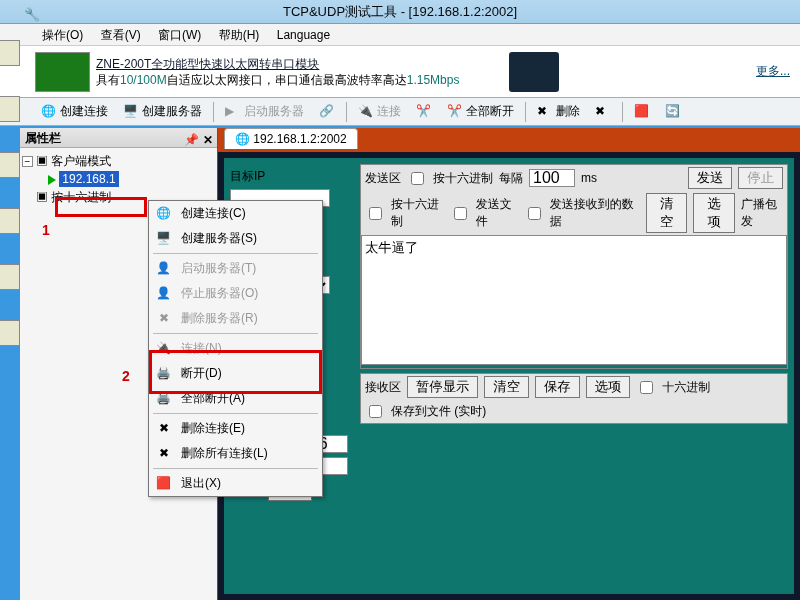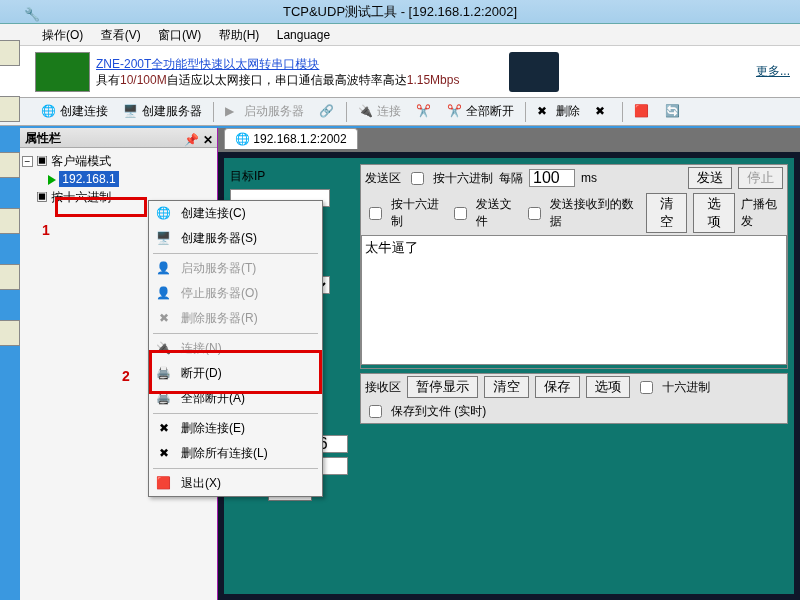--- a/index.html
+++ b/index.html
@@ -4,40 +4,40 @@
 <style>
   * { box-sizing: border-box; }
   body { margin:0; font-family:"Microsoft YaHei","SimSun",Arial,sans-serif; font-size:12px; background:#3a98e0; width:800px; height:600px; overflow:hidden; position:relative; }
   .titlebar { background:linear-gradient(#b5d7f0,#a6cfeb); height:24px; line-height:24px; text-align:center; color:#070707; font-size:13px; border-bottom:1px solid #6aa; position:relative; }
   .titlebar .icon { position:absolute; left:24px; top:3px; width:16px; height:16px; }
   .menubar { background:#f3f3f3; height:22px; padding-left:35px; border-bottom:1px solid #ccc; }
   .menubar span { display:inline-block; padding:3px 7px; cursor:default; }
   .promo { background:#fff; height:52px; border-bottom:1px solid #aaa; display:flex; align-items:center; padding-left:35px; }
   .promo .chip { width:55px; height:40px; background:#1a7a1a; border:1px solid #888; margin-right:6px; }
   .promo .txt { font-size:12px; line-height:16px; }
-  .promo .txt a { color:#1d4ed8; text-decoration:underline; }
-  .promo .red { color:#7f1d1d; }
+  .promo .txt a { color:#0f172a; text-decoration:underline; }
+  .promo .red { color:#0f766e; }
   .promo .dev { width:50px; height:40px; background:#15283a; margin:0 6px 0 50px; border-radius:3px; }
   .promo .more { margin-left:auto; margin-right:10px; }
   .promo .more a { color:#0c4a6e; text-decoration:underline; }
   .toolbar { background:#eef2f5; height:28px; border-bottom:1px solid #aaa; padding-left:35px; display:flex; align-items:center; gap:3px; }
   .tbtn { display:inline-flex; align-items:center; padding:2px 5px; border:1px solid transparent; cursor:default; gap:3px; }
   .tico { width:16px; height:16px; display:inline-block; }
   .sep { width:1px; height:20px; background:#aaa; margin:0 2px; }
   .main { position:absolute; left:20px; right:0; top:128px; bottom:0; display:flex; }
   .propcol { width:198px; background:#f5f5f5; border-right:1px solid #a21caf; }
   .prophdr { background:linear-gradient(#e7e7e7,#d6d6d6); height:20px; line-height:20px; padding:0 5px; border-bottom:1px solid #aaa; font-weight:bold; position:relative; }
   .prophdr .pin { position:absolute; right:18px; top:2px; }
   .prophdr .x { position:absolute; right:4px; top:2px; }
   .tree { padding:4px 2px; color:#000; }
   .tree .node { white-space:nowrap; line-height:18px; }
   .tree .exp { display:inline-block; width:11px; height:11px; border:1px solid #888; text-align:center; line-height:9px; font-size:10px; margin-right:3px; background:#fff; }
   .tree .sel { background:#1e60c8; color:#fff; padding:1px 3px; }
   .doccol { flex:1; background:#ddd; position:relative; }
-  .tabbar { height:36px; background:#737373; padding-left:6px; }
+  .tabbar { height:36px; background:#c2410c; padding-left:6px; }
   .tab { display:inline-block; background:#fff; border:1px solid #999; border-bottom:none; padding:3px 10px; border-radius:4px 4px 0 0; }
   .docbody { position:absolute; left:0; right:0; top:24px; bottom:0; background:#0f766e; border:6px solid #0f172a; padding:6px; }
   .fieldrow { display:flex; align-items:center; margin:4px 0; gap:4px; }
   .lbl { width:54px; text-align:left; }
   .inp { border:1px solid #888; background:#fff; height:18px; padding:0 3px; font-size:16px; }
   .flexcol { display:flex; gap:10px; }
   .leftcfg { width:120px; }
   .rightarea { flex:1; }
   .grp { border:1px solid #888; margin-bottom:4px; }
   .grphdr { background:#e4e4e4; padding:2px 4px; display:flex; align-items:center; gap:6px; }

